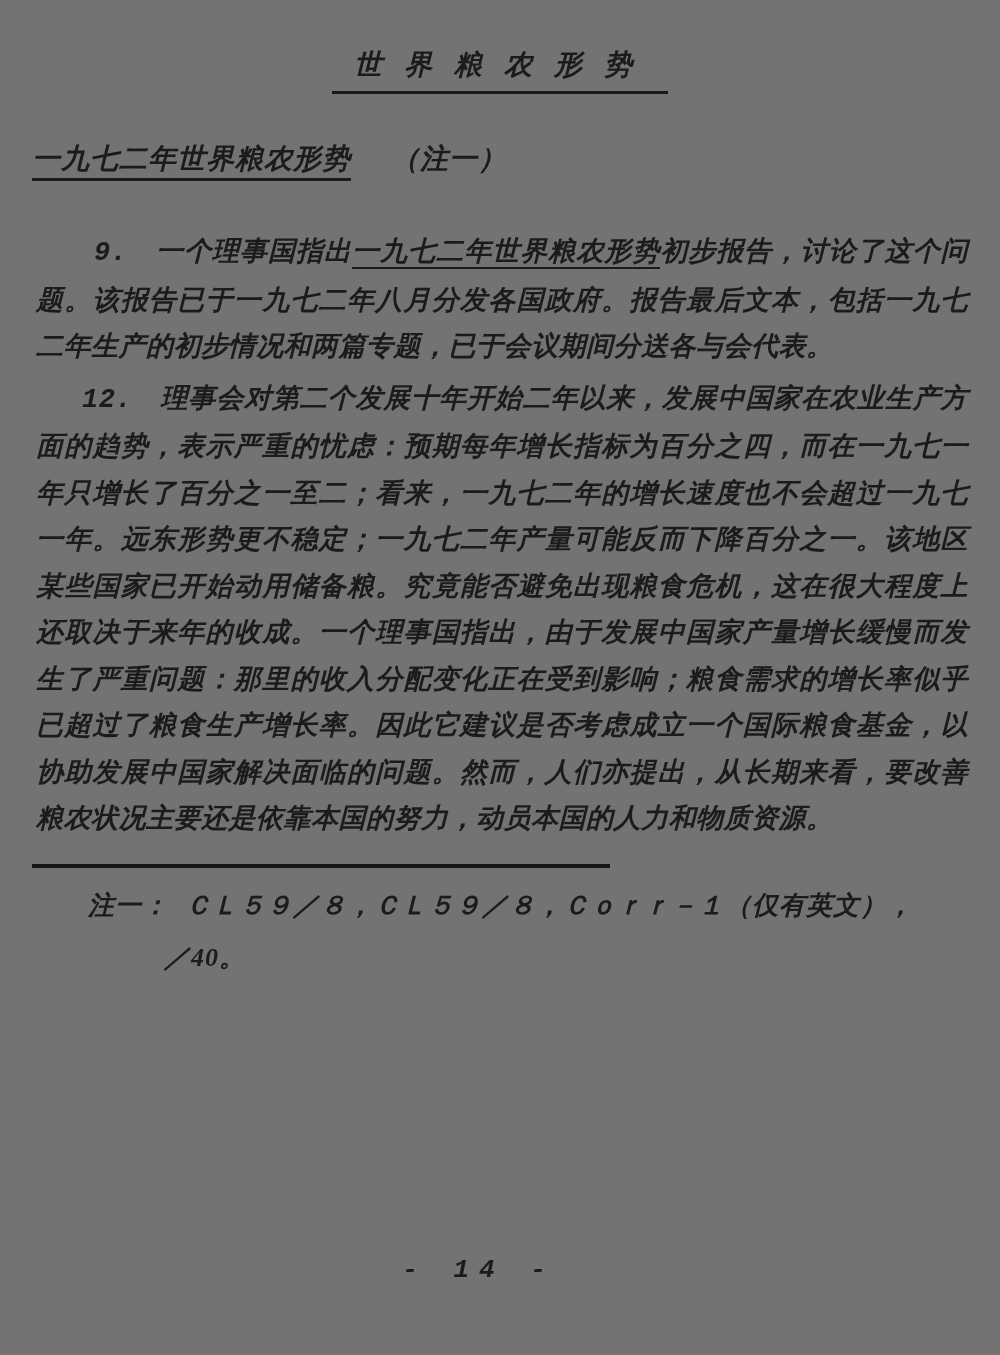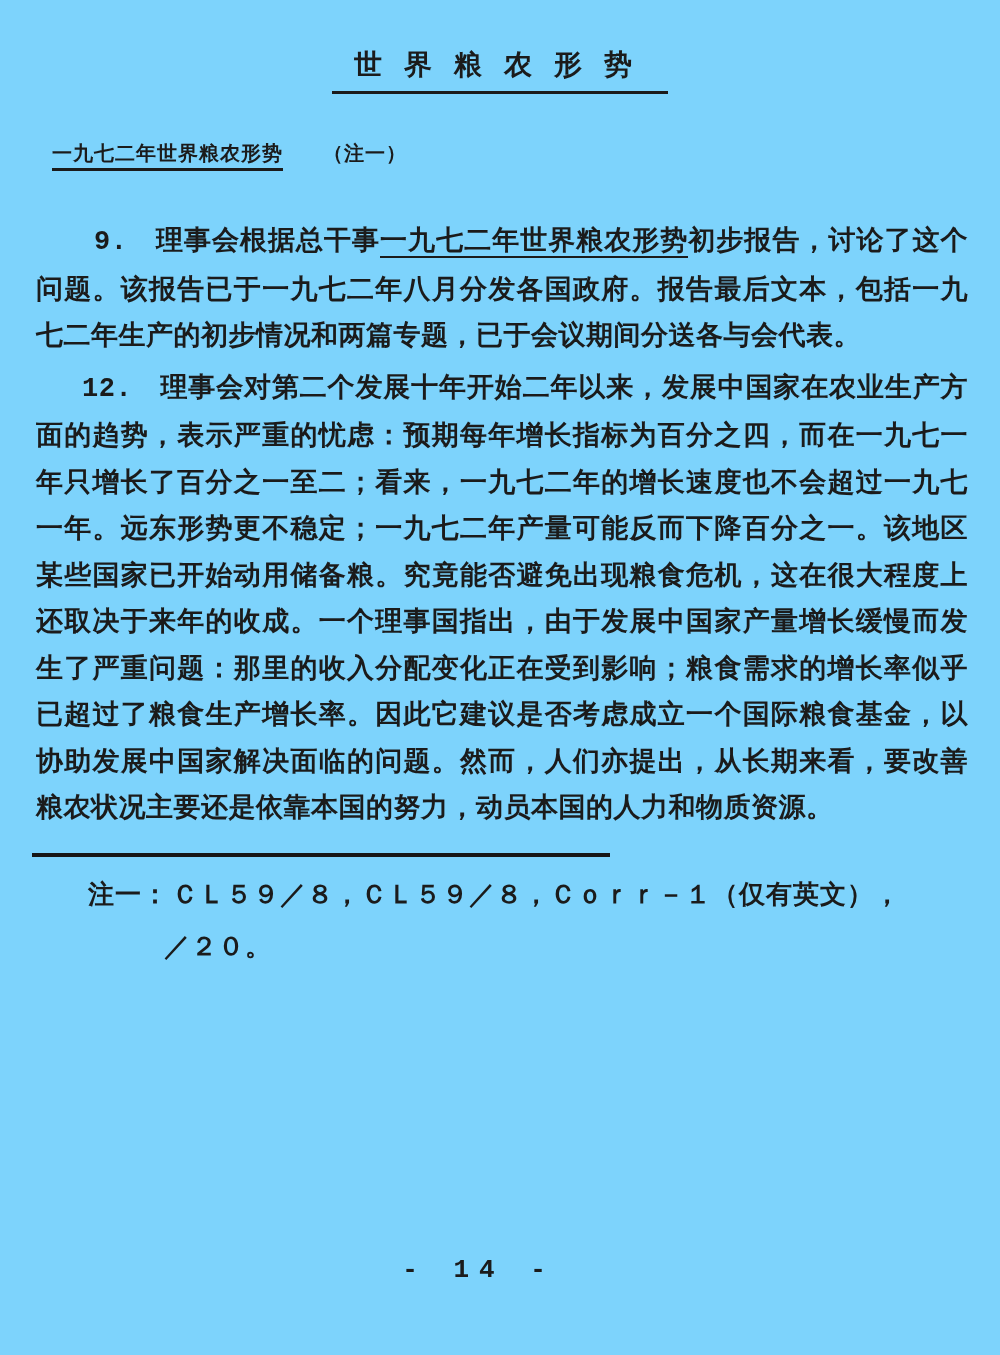--- a/index.html
+++ b/index.html
@@ -4,42 +4,43 @@
 <style>
   html, body {
     margin: 0;
     padding: 0;
     background: #ffffff;
   }
   .page {
     position: relative;
     width: 1000px;
     height: 1355px;
-    background: #7dd3fc;
+    background: #737373;
     color: #1b1b1b;
     font-family: "Liberation Serif", "DejaVu Serif", serif;
     font-weight: bold;
     overflow: hidden;
+    font-style: italic;
   }
   
   .title-wrap {
     padding-top: 46px;
     text-align: center;
   }
   .doc-title {
     display: inline-block;
     font-size: 28px;
     letter-spacing: 22px;
     padding: 0 14px 7px 22px;
     border-bottom: 3px solid #1b1b1b;
   }
   
   .section-heading {
-    margin: 46px 30px 0 52px;
-    font-size: 20px;
+    margin: 46px 30px 0 32px;
+    font-size: 28px;
     letter-spacing: 1px;
     white-space: nowrap;
   }
   .section-heading .underlined {
     border-bottom: 3px solid #1b1b1b;
     padding-bottom: 4px;
   }
   .section-heading .heading-note {
     margin-left: 40px;
   }
@@ -81,21 +82,21 @@
   .fn-line1 {
     padding-left: 56px;
     white-space: nowrap;
   }
   .fn-cont {
     padding-left: 132px;
     white-space: nowrap;
   }
   .footnote, .fn-line1, .fn-cont { width: max-content; max-width: none; }
   .footnote { width: 578px; }
-  .fn-label { margin-right: 3px; }
+  .fn-label { margin-right: 16px; }
   
   .page-number {
     position: absolute;
     left: 0;
     right: 42px;
     top: 1255px;
     text-align: center;
     font-size: 26px;
     letter-spacing: 10px;
     font-family: "Liberation Mono", "DejaVu Sans Mono", monospace;
@@ -108,25 +109,25 @@
 <div class="page">
 
   <div class="title-wrap">
     <span class="doc-title">世界粮农形势</span>
   </div>
 
   <div class="section-heading">
     <span class="underlined">一九七二年世界粮农形势</span><span class="heading-note">（注一）</span>
   </div>
 
-  <p class="para first"><span class="pnum">9.</span><span>理事会根据总干事</span><span class="u">一九七二年世界粮农形势</span><span>初步报告，讨论了这个问题。该报告已于一九七二年八月分发各国政府。报告最后文本，包括一九七二年生产的初步情况和两篇专题，已于会议期间分送各与会代表。</span></p>
+  <p class="para first"><span class="pnum">9.</span><span>一个理事国指出</span><span class="u">一九七二年世界粮农形势</span><span>初步报告，讨论了这个问题。该报告已于一九七二年八月分发各国政府。报告最后文本，包括一九七二年生产的初步情况和两篇专题，已于会议期间分送各与会代表。</span></p>
 
   <p class="para"><span class="pnum">12.</span><span>理事会对第二个发展十年开始二年以来，发展中国家在农业生产方面的趋势，表示严重的忧虑：预期每年增长指标为百分之四，而在一九七一年只增长了百分之一至二；看来，一九七二年的增长速度也不会超过一九七一年。远东形势更不稳定；一九七二年产量可能反而下降百分之一。该地区某些国家已开始动用储备粮。究竟能否避免出现粮食危机，这在很大程度上还取决于来年的收成。一个理事国指出，由于发展中国家产量增长缓慢而发生了严重问题：那里的收入分配变化正在受到影响；粮食需求的增长率似乎已超过了粮食生产增长率。因此它建议是否考虑成立一个国际粮食基金，以协助发展中国家解决面临的问题。然而，人们亦提出，从长期来看，要改善粮农状况主要还是依靠本国的努力，动员本国的人力和物质资源。</span></p>
 
 
   <div class="footnote">
     <div class="fn-line1"><span class="fn-label">注一：</span><span>ＣＬ５９／８，ＣＬ５９／８，Ｃｏｒｒ－１（仅有英文），</span></div>
-    <div class="fn-cont">／２０。</div>
+    <div class="fn-cont">／40。</div>
   </div>
 
   <div class="page-number">- 14 -</div>
 
 </div>
 
 </body></html>

